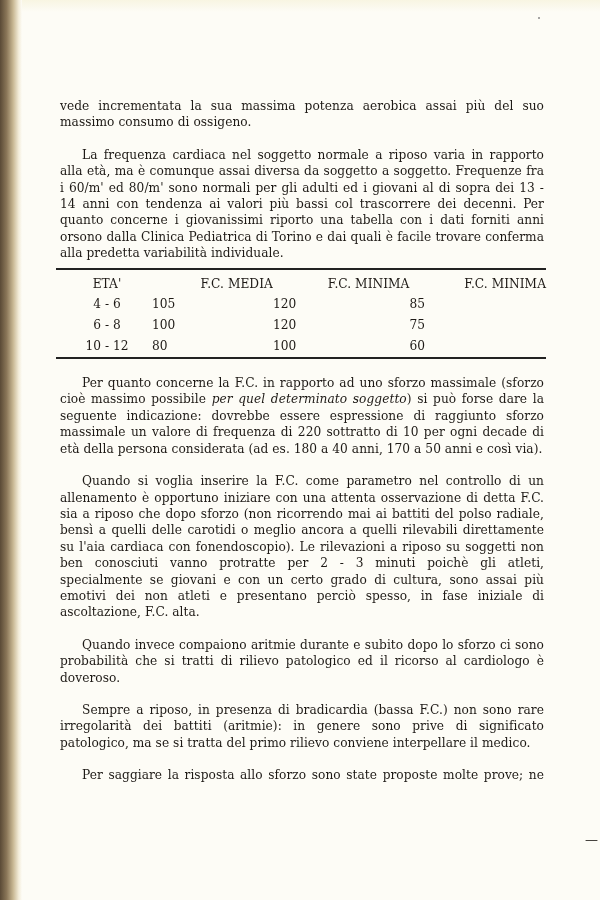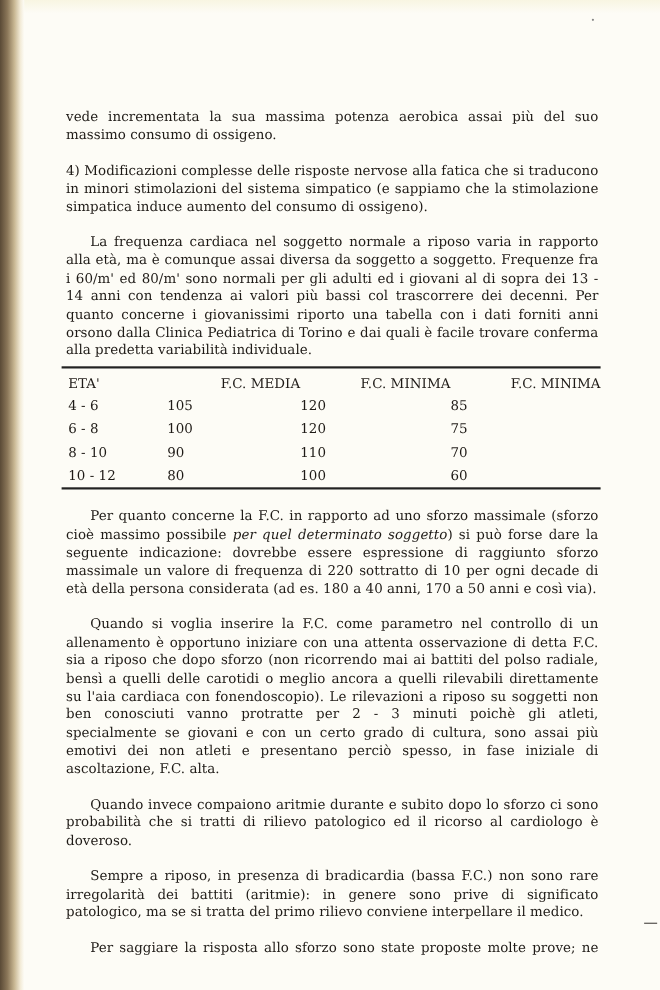--- a/index.html
+++ b/index.html
@@ -22,37 +22,36 @@
     position: absolute; left: 60px; top: 82px; width: 484px;
     font-size: 12.2px; line-height: 16.4px; letter-spacing: 0.05px;
   }
   p { margin: 16px 0 4px 0; text-align: justify; }
   p.ind { text-indent: 22px; }
   .table-wrap { margin: 6px 0 8px -4px; width: 490px; }
   .rule { height: 0; border-top: 2px solid #222; }
   table { width: 100%; border-collapse: collapse; font-size: 12.2px; }
   th { font-weight: normal; padding: 6px 0 2px 0; text-align: right; }
   td { padding: 1px 0 2px 0; line-height: 18px; }
-  td.age, th.age { text-align: left; padding-left: 6px; width: 90px; }
+  td.age, th.age { text-align: center; padding-left: 6px; width: 90px; }
   .pagenum {
     position: absolute; top: 832px; left: 0; width: 600px; text-align: right;
     font-size: 13px;
     padding-left: 44px;
   }
 </style>
 </head>
 <body>
 
 <div class="spine"></div>
 <div class="topshade"></div>
 <div class="speck"></div>
 
 <div class="page">
   <p>vede incrementata la sua massima potenza aerobica assai più del suo massimo consumo di ossigeno.</p>
-  <p>4) Modificazioni complesse delle risposte nervose alla fatica che si traducono in minori stimolazioni del sistema simpatico (e sappiamo che la stimolazione simpatica induce aumento del consumo di ossigeno).</p>
   <p class="ind">La frequenza cardiaca nel soggetto normale a riposo varia in rapporto alla età, ma è comunque assai diversa da soggetto a soggetto. Frequenze fra i 60/m' ed 80/m' sono normali per gli adulti ed i giovani al di sopra dei 13 - 14 anni con tendenza ai valori più bassi col trascorrere dei decenni. Per quanto concerne i giovanissimi riporto una tabella con i dati forniti anni orsono dalla Clinica Pediatrica di Torino e dai quali è facile trovare conferma alla predetta variabilità individuale.</p>
 
   <div class="table-wrap">
     <div class="rule"></div>
     <table>
       <thead>
         <tr>
           <th class="age">ETA'</th>
           <th>F.C. MEDIA</th>
           <th>F.C. MINIMA</th>
@@ -66,26 +65,20 @@
           <td>120</td>
           <td>85</td>
         </tr>
         <tr>
           <td class="age">6 - 8</td>
           <td>100</td>
           <td>120</td>
           <td>75</td>
         </tr>
         <tr>
-          <td class="age">8 - 10</td>
-          <td>90</td>
-          <td>110</td>
-          <td>70</td>
-        </tr>
-        <tr>
           <td class="age">10 - 12</td>
           <td>80</td>
           <td>100</td>
           <td>60</td>
         </tr>
       </tbody>
     </table>
     <div class="rule"></div>
   </div>
 

